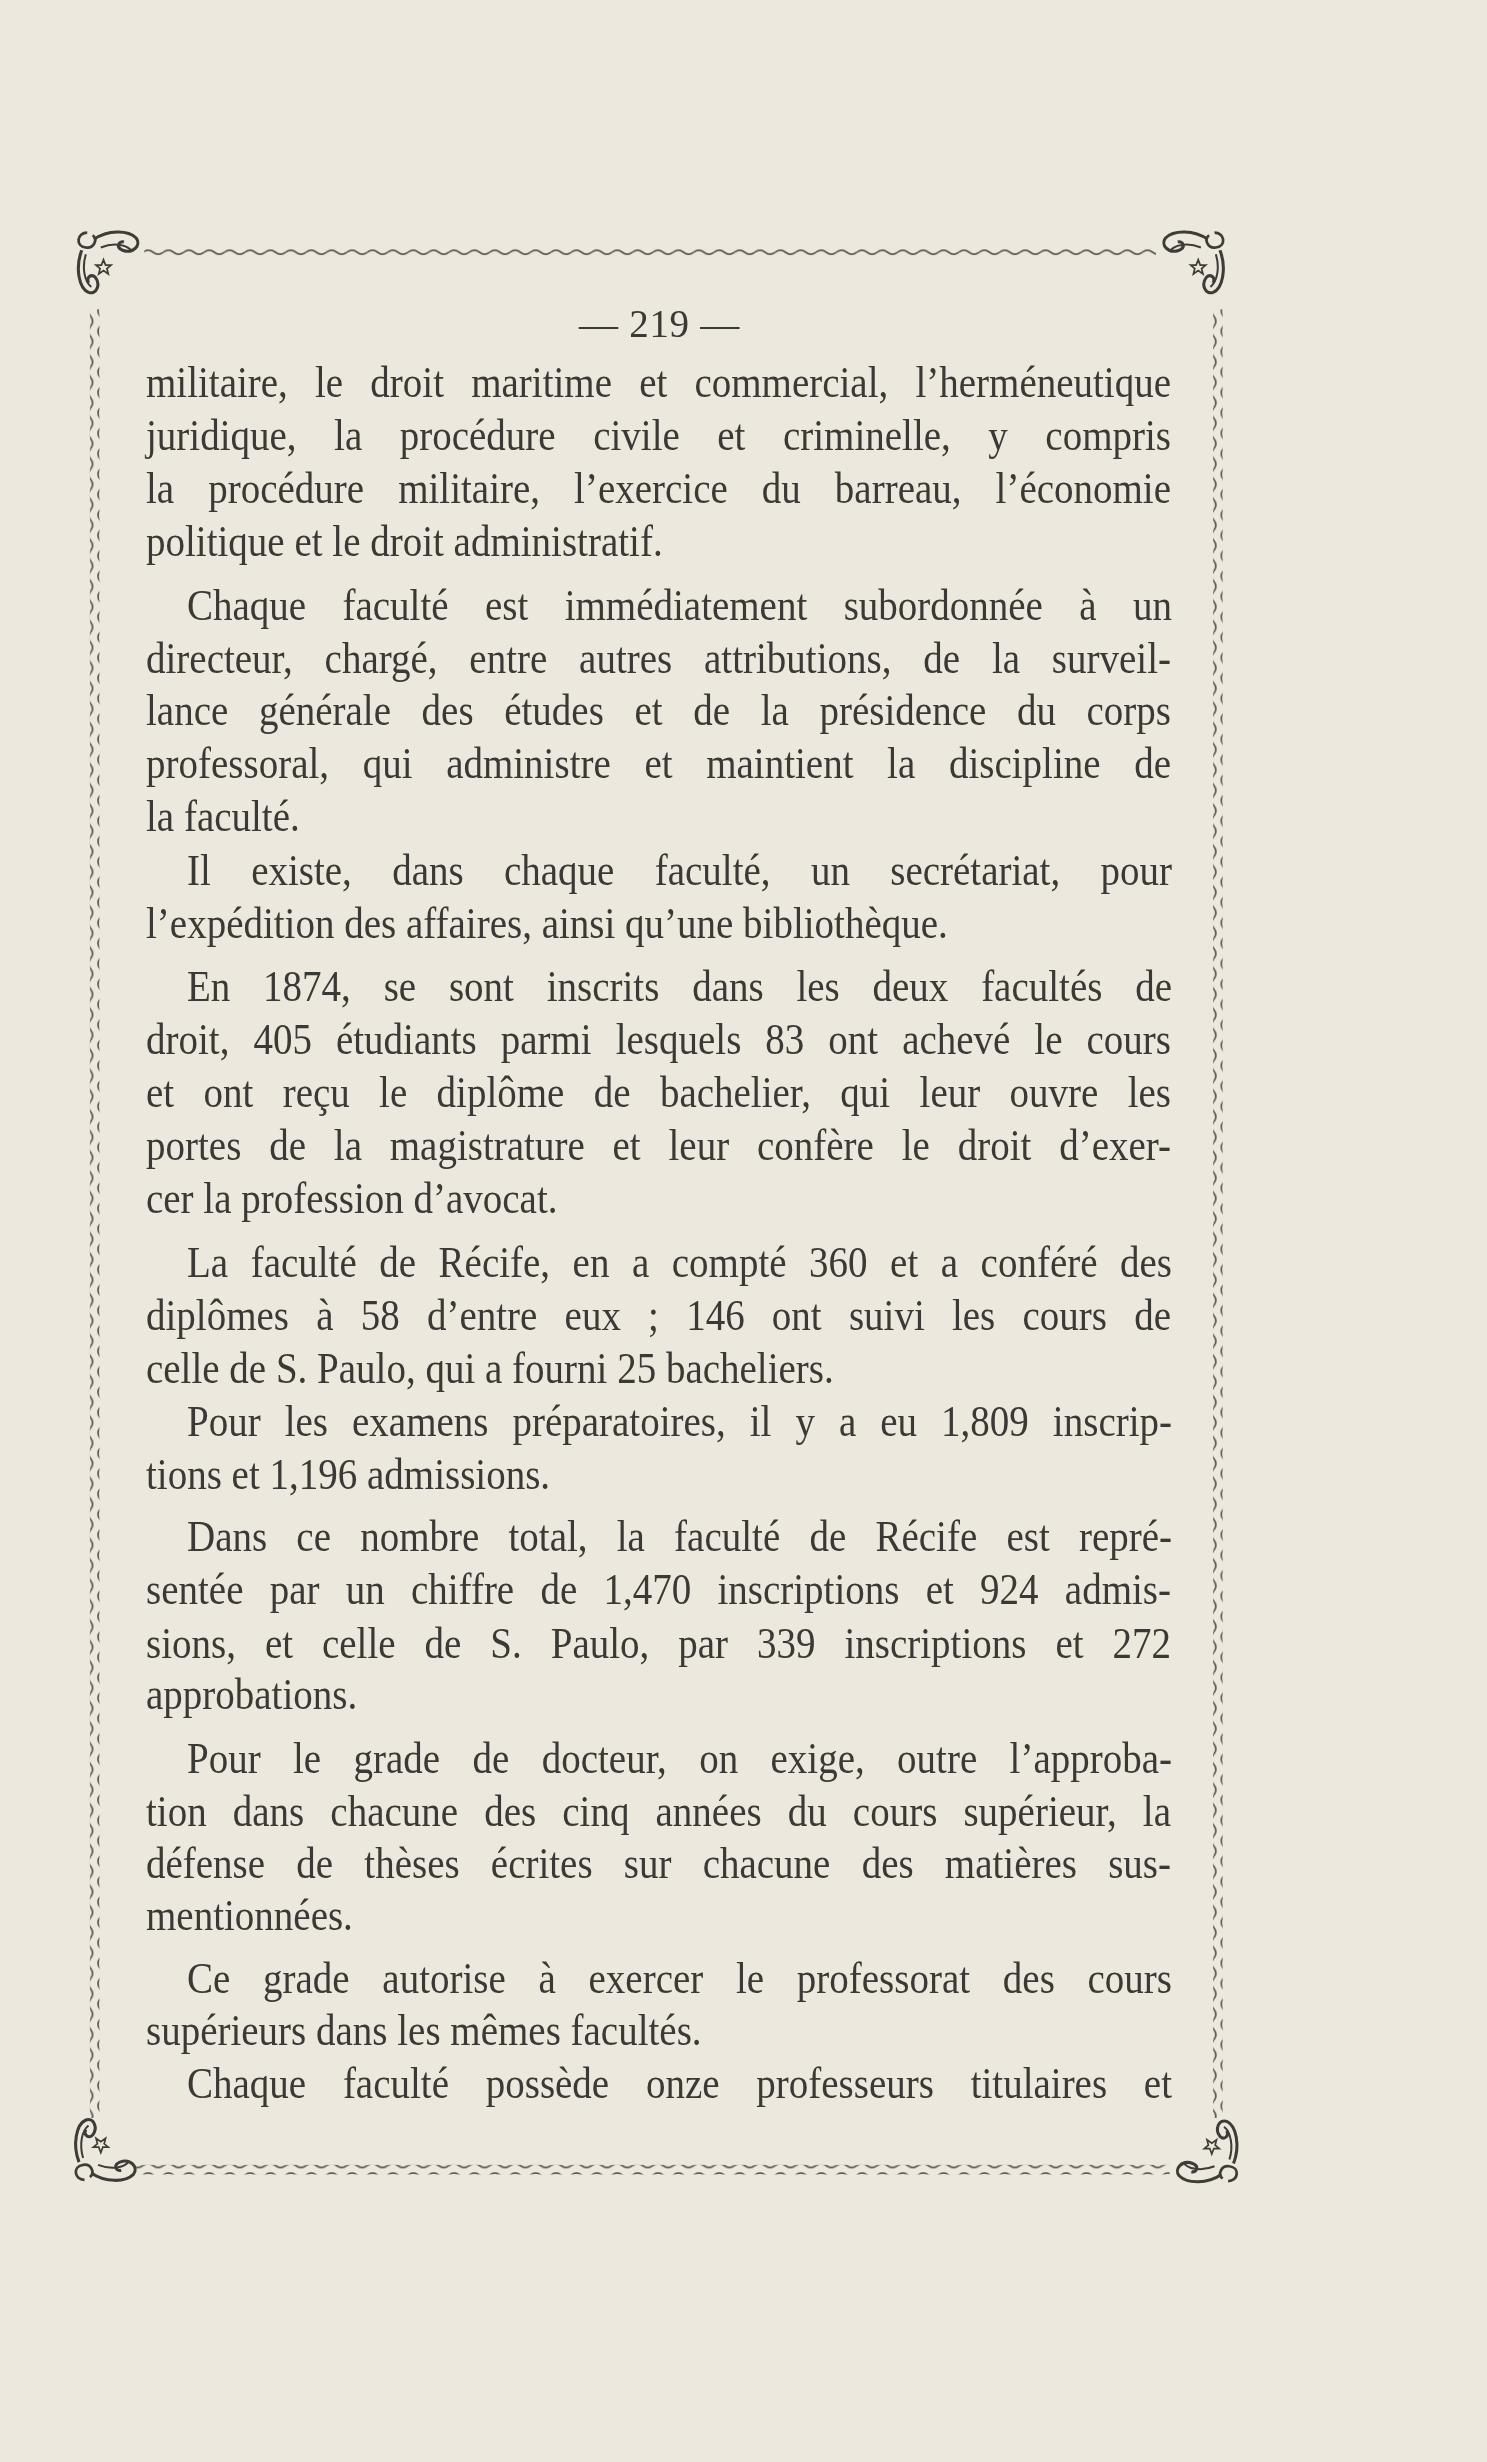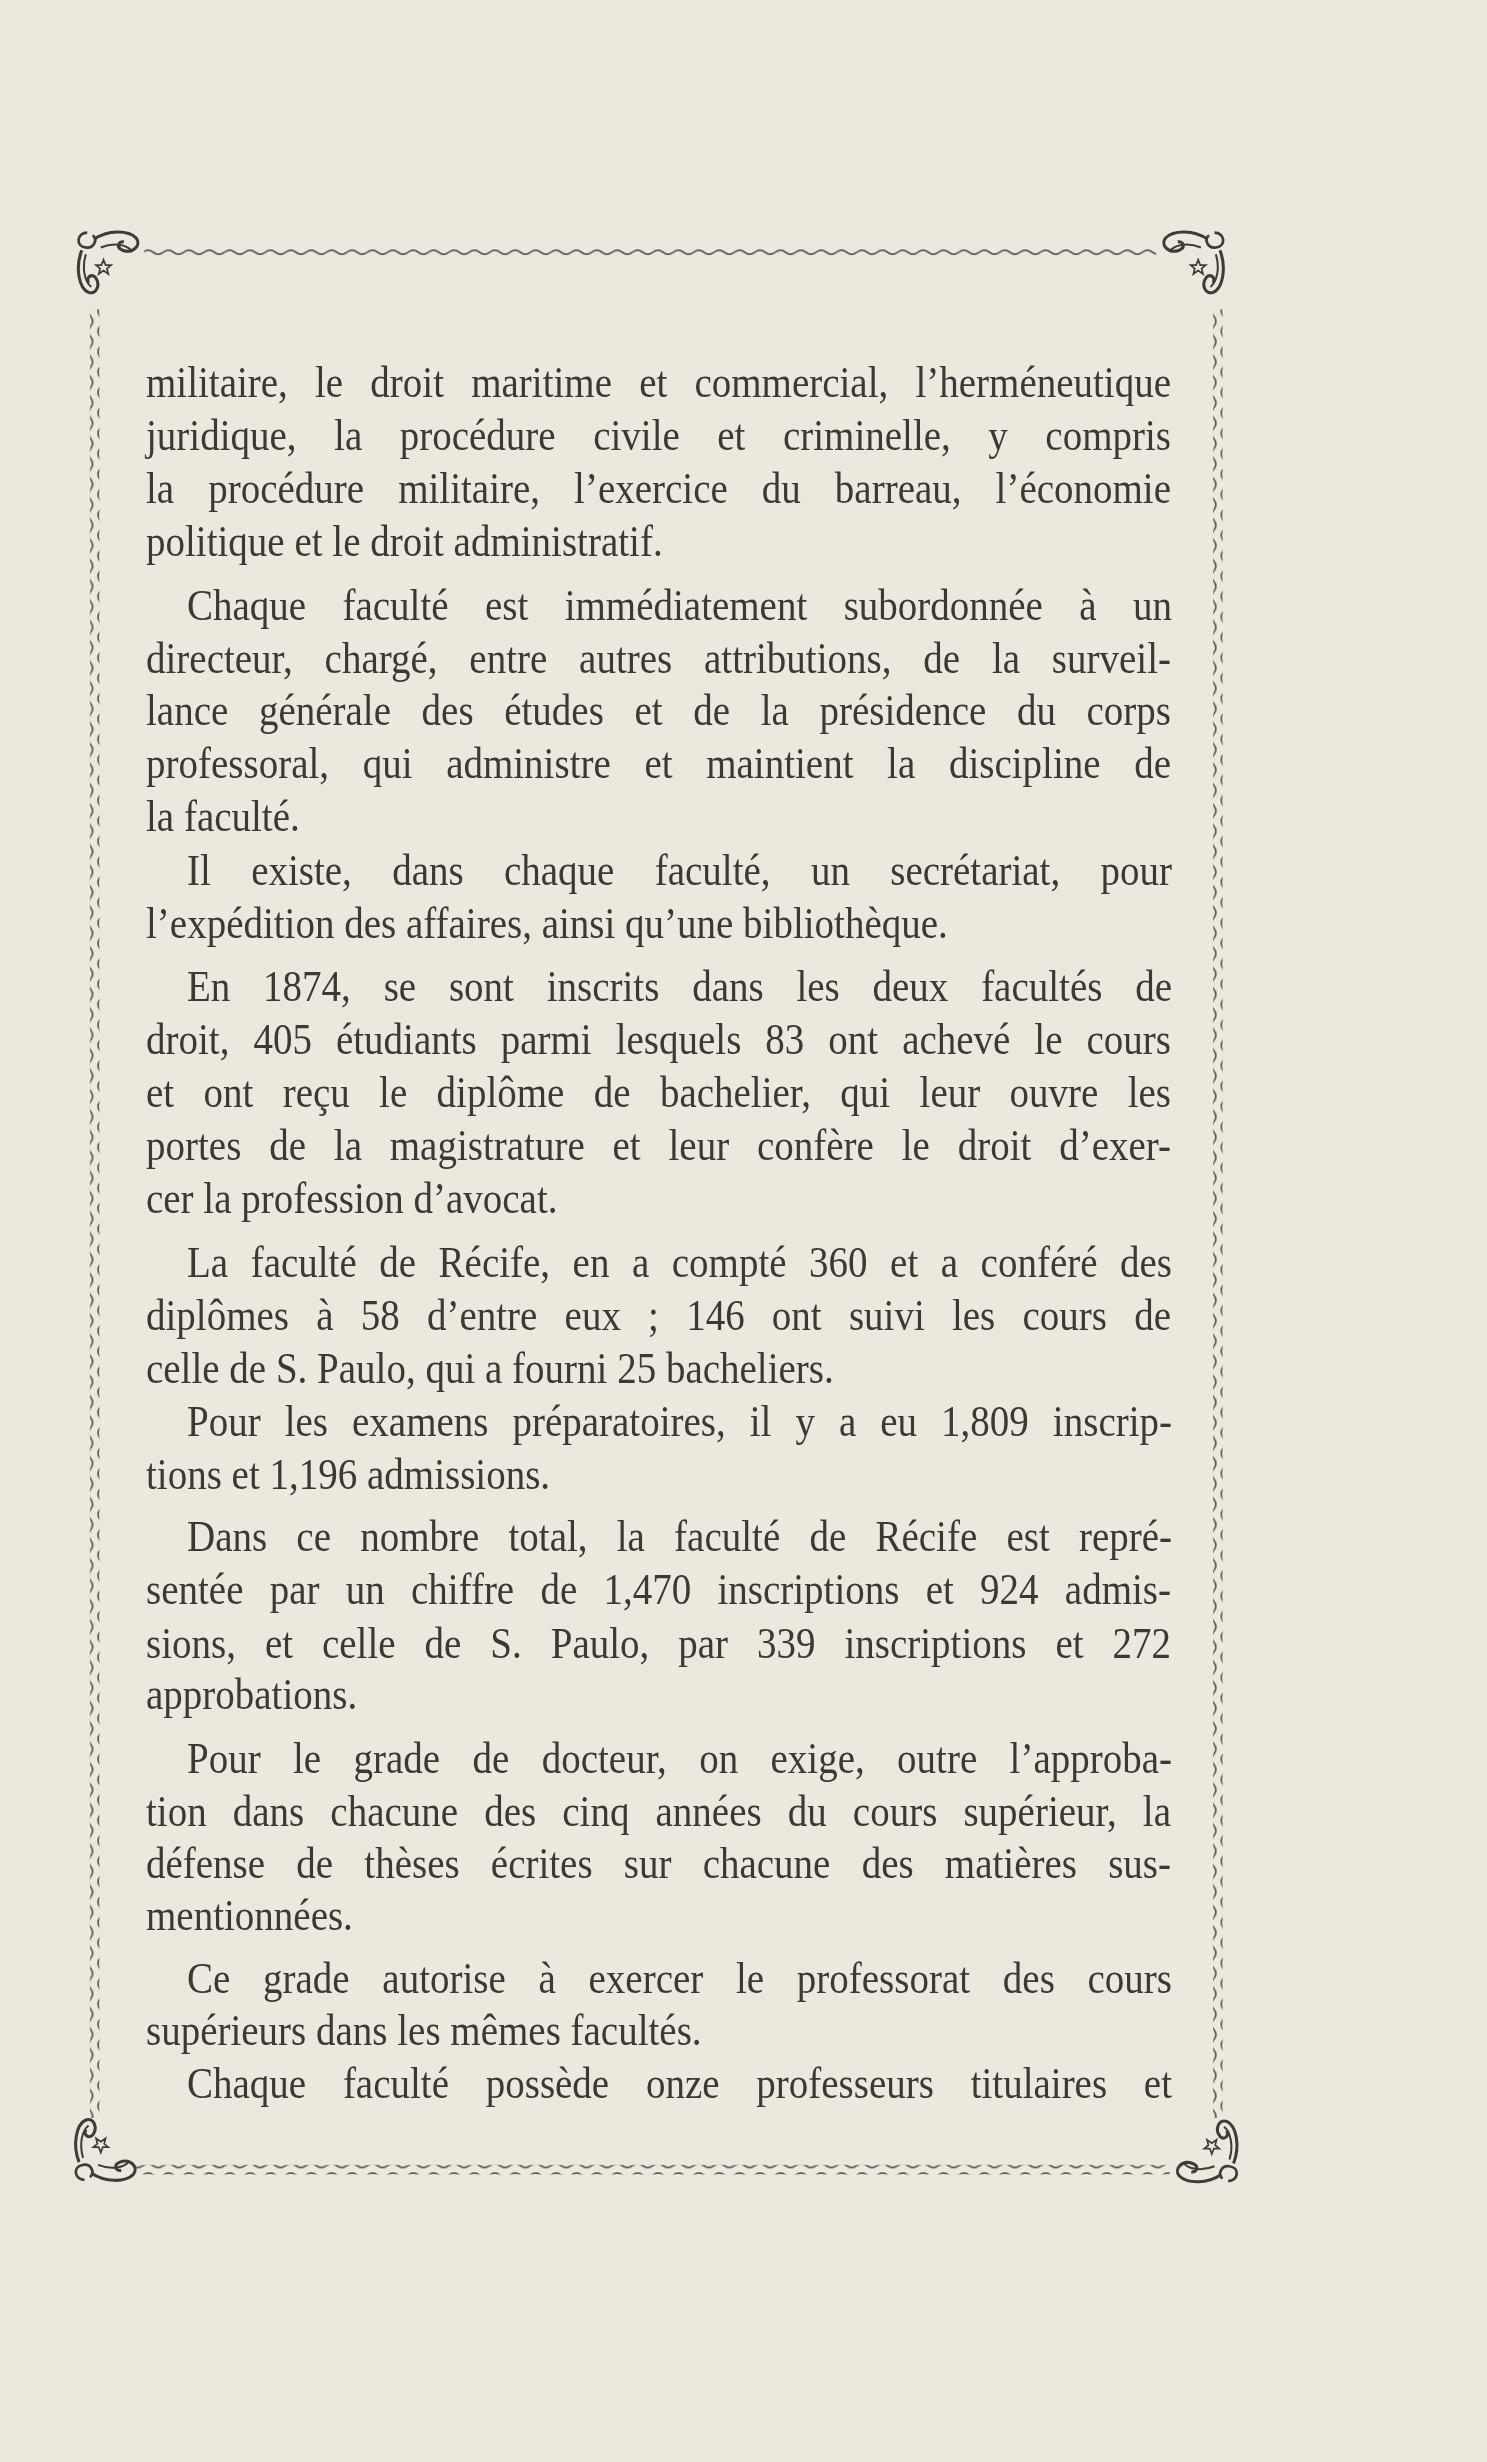--- a/index.html
+++ b/index.html
@@ -67,20 +67,21 @@
       <use href="#flourish"></use>
     </g>
     <g transform="translate(104,3214) scale(1,-1)">
       <use href="#flourish"></use>
     </g>
     <g transform="translate(1826,3216) scale(-1,-1)">
       <use href="#flourish"></use>
     </g>
   </svg>
 
+  <div class="page-number">— 219 —</div>
 
   <div class="body-text" id="body-text">
       <div class="line" style="top: 362px;">militaire, le droit maritime et commercial, l’herméneutique</div>
       <div class="line" style="top: 415px;">juridique, la procédure civile et criminelle, y compris</div>
       <div class="line" style="top: 468px;">la procédure militaire, l’exercice du barreau, l’économie</div>
       <div class="line last" style="top: 521px;">politique et le droit administratif.</div>
       <div class="line indent" style="top: 585px;">Chaque faculté est immédiatement subordonnée à un</div>
       <div class="line" style="top: 638px;">directeur, chargé, entre autres attributions, de la surveil-</div>
       <div class="line" style="top: 690px;">lance générale des études et de la présidence du corps</div>
       <div class="line" style="top: 743px;">professoral, qui administre et maintient la discipline de</div>

